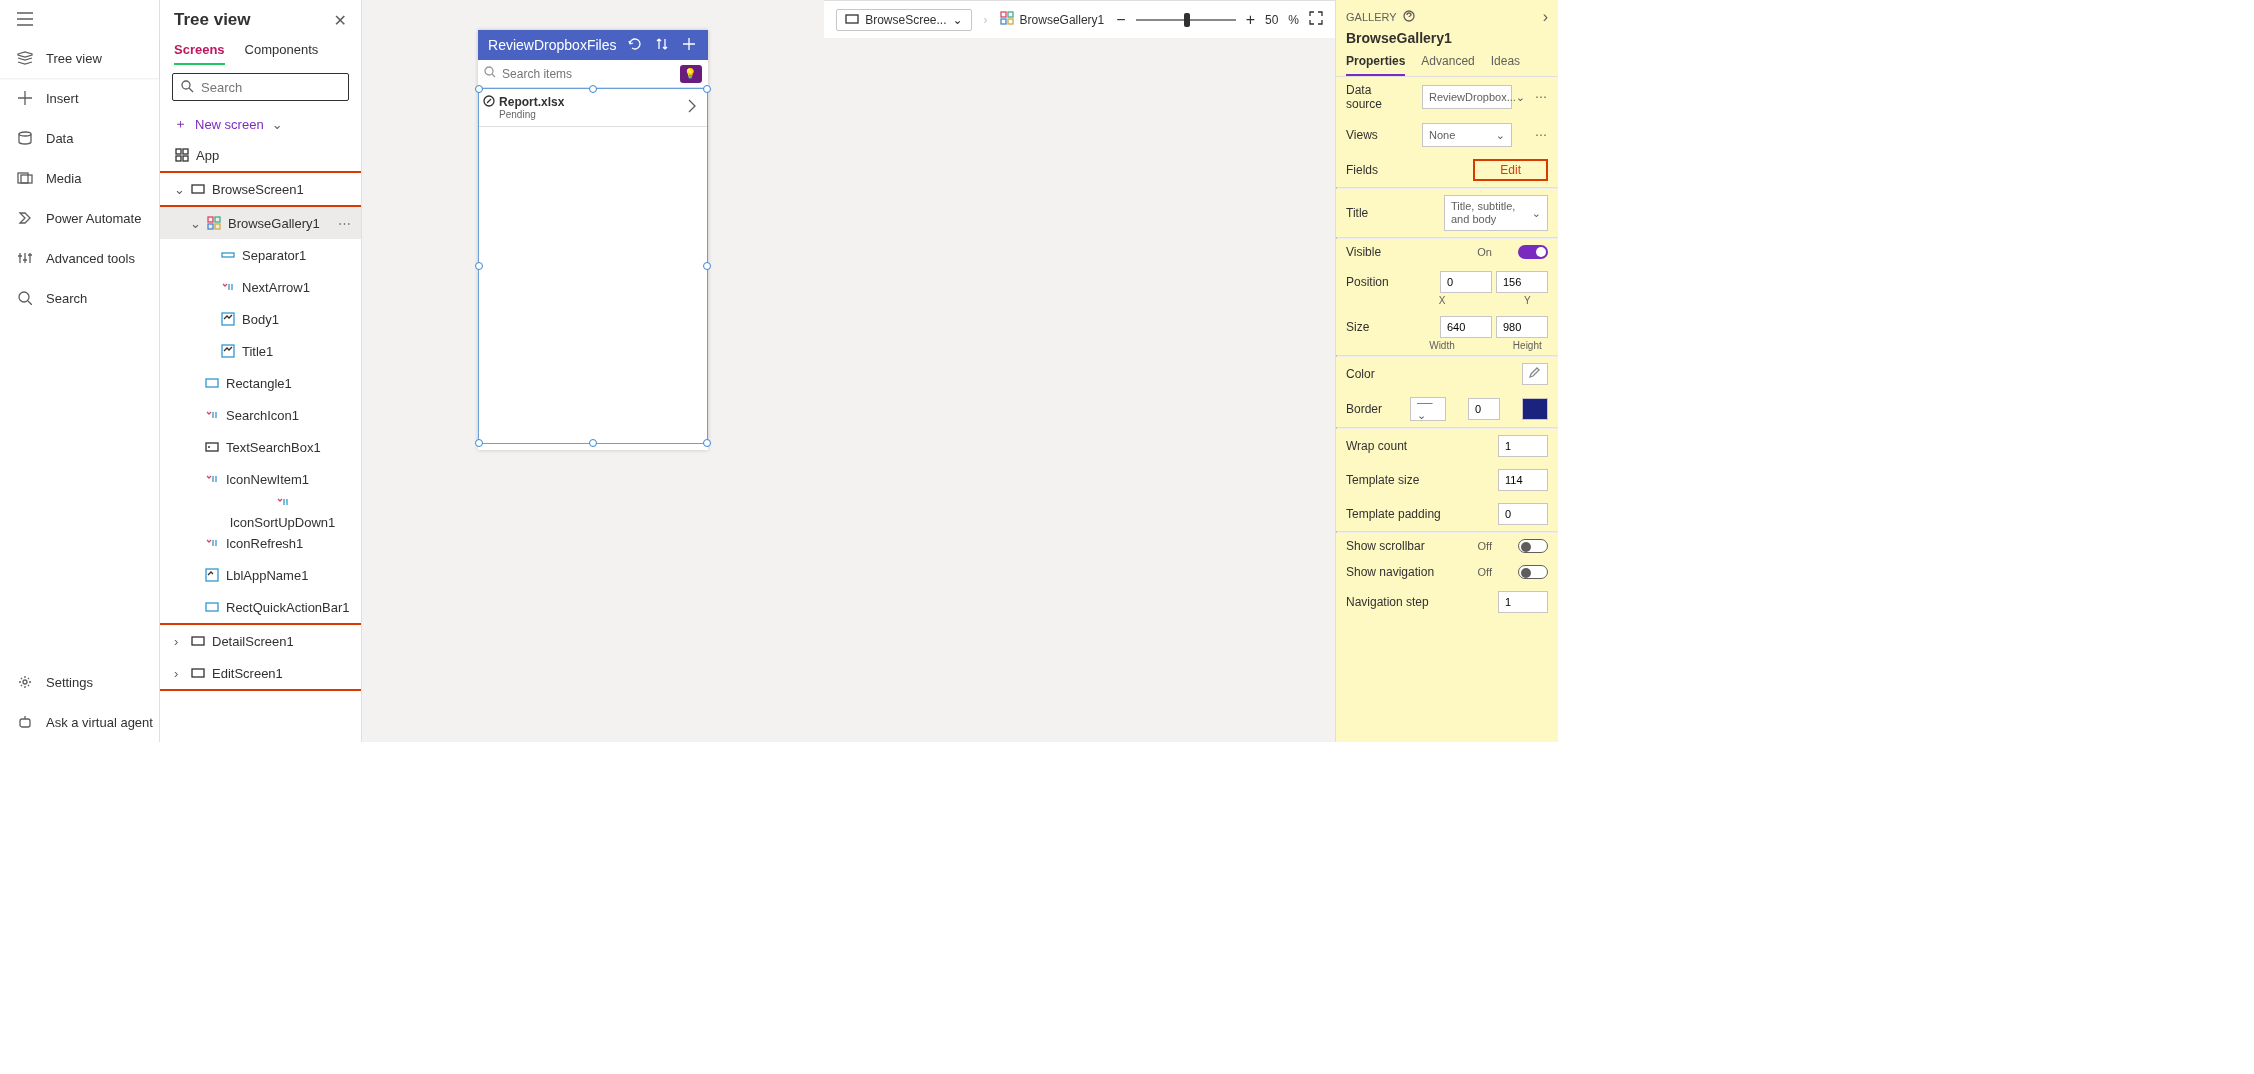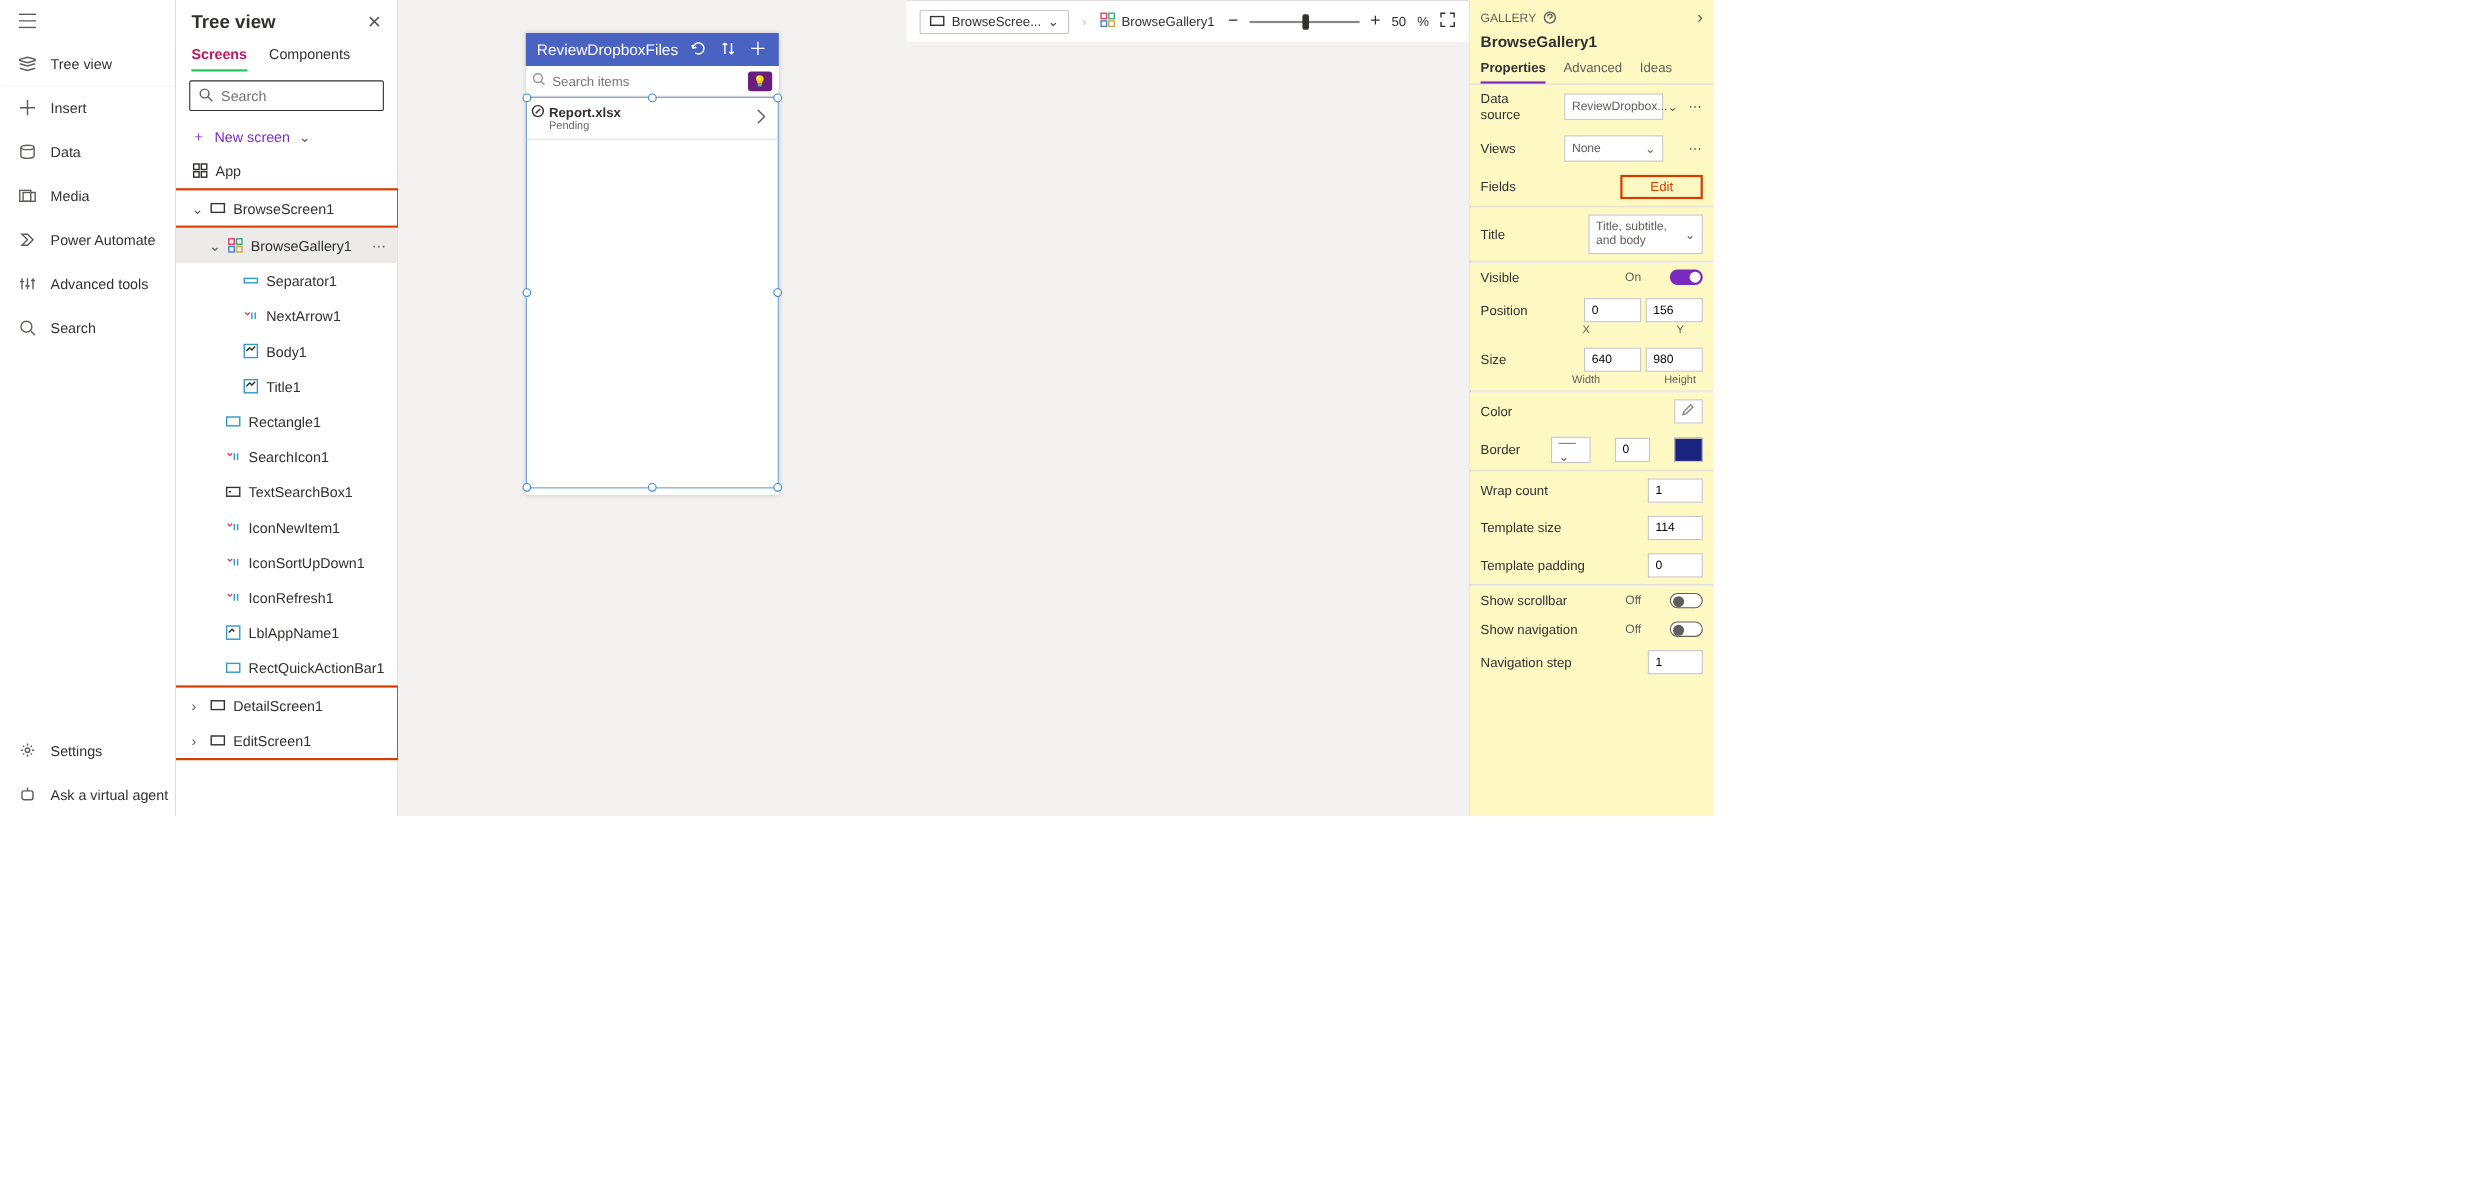--- a/index.html
+++ b/index.html
@@ -302,21 +302,21 @@
       </div>
     <div class="tree-row level2" style="padding-left:44px;">
         <span class="row-icon">
           <svg width="14" height="14">
             <path d="M2 4l2 2 2-2" stroke="#d46"></path>
             <path d="M8 4v6M11 4v6" stroke="#39c"></path>
           </svg>
         </span>
         <span>IconNewItem1</span>
       </div>
-    <div class="tree-row level2" style="padding-left:44px;">
+    <div class="tree-row level2" style="padding-left:44px;flex-direction:column;">
         <span class="row-icon">
           <svg width="14" height="14">
             <path d="M2 4l2 2 2-2" stroke="#d46"></path>
             <path d="M8 4v6M11 4v6" stroke="#39c"></path>
           </svg>
         </span>
         <span>IconSortUpDown1</span>
       </div>
     <div class="tree-row level2" style="padding-left:44px;">
         <span class="row-icon">

